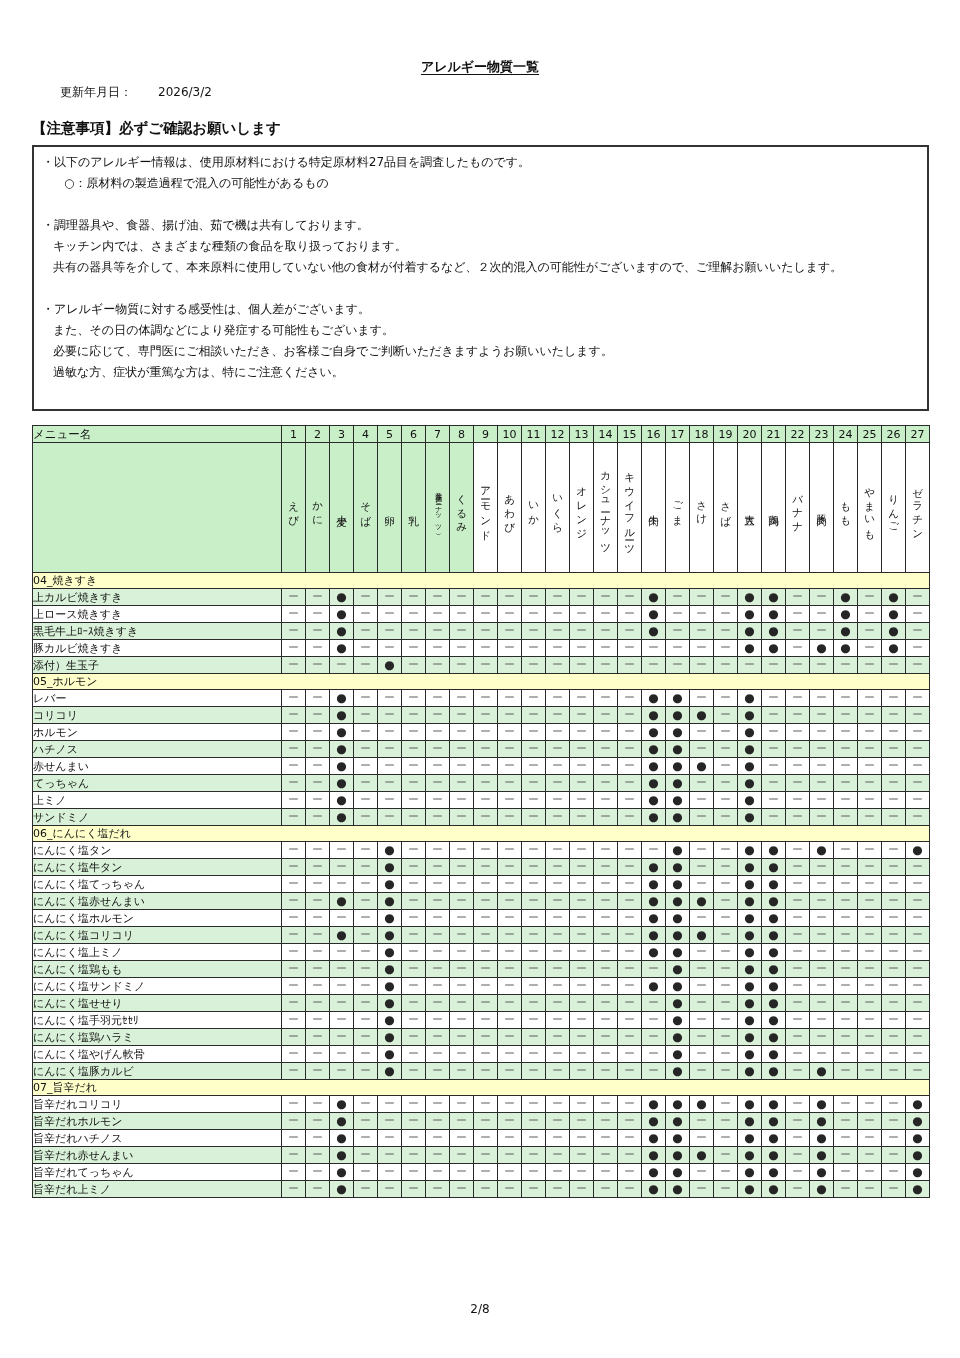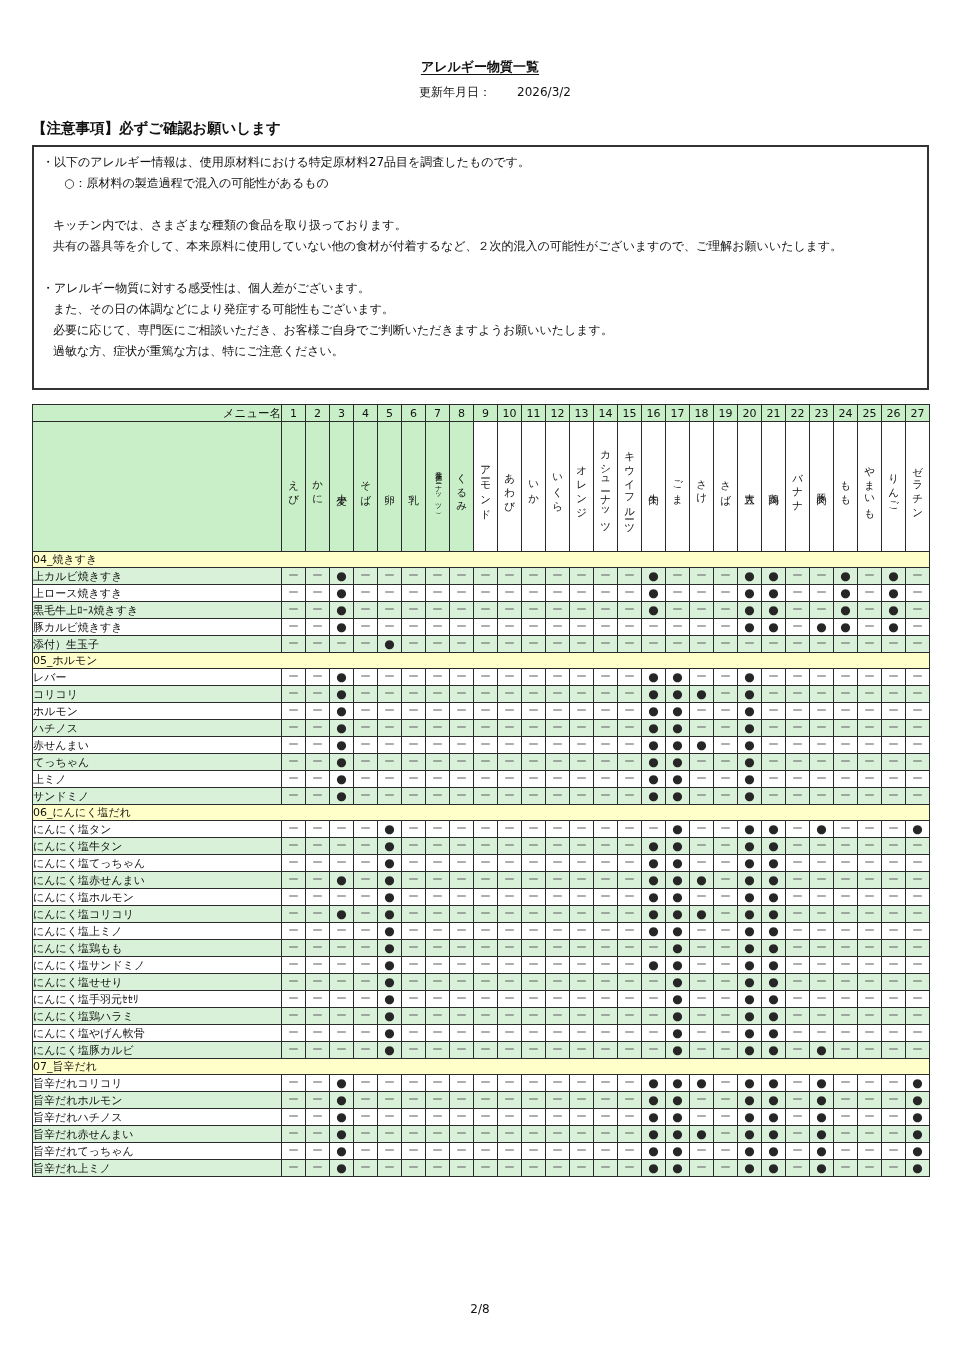--- a/index.html
+++ b/index.html
@@ -15,41 +15,41 @@
   body{
     width:960px;height:1358px;background:#ffffff;color:#111;
     font-family:"DejaVu Sans","Liberation Sans",sans-serif;
     position:relative;overflow:hidden;
   }
   .title{
     padding-top:58px;text-align:center;font-size:13px;font-weight:bold;
   }
   .title span{text-decoration:underline;text-underline-offset:3px;}
   .update-line{
-    margin:8px 30px 0 12px;text-align:center;font-size:12px;padding-left:48px;
+    margin:8px 30px 0 12px;text-align:left;font-size:12px;padding-left:48px;
   }
   .update-line .val{display:inline-block;margin-left:26px;}
   .notice-heading{
     margin:18px 0 7px 32px;font-size:14.5px;font-weight:bold;
   }
   .notice-box{
     margin-left:32px;width:897px;border:2px solid #333;
     padding:5px 8px;font-size:12px;
   }
   .nline{line-height:21px;min-height:21px;white-space:nowrap;}
   table.allergen{
     margin:14px 0 0 32px;border-collapse:collapse;table-layout:fixed;
     width:897px;
   }
   table.allergen th,table.allergen td{
     border:1.5px solid var(--grid);padding:0;overflow:hidden;
   }
   th.menu-head{
     background:var(--hdr-green);font-size:11.5px;font-weight:normal;
-    text-align:right;padding:1px 3px;height:17px;
+    text-align:left;padding:1px 3px;height:17px;
   }
   th.num{
     background:var(--hdr-green);font-size:11px;font-weight:normal;
     text-align:center;height:17px;
   }
   th.blank-big{background:var(--hdr-green);height:130px;}
   th.aname{height:130px;vertical-align:middle;text-align:center;font-weight:normal;background:#fff;}
   th.aname.major{background:var(--hdr-green);}
   .vname{
     writing-mode:vertical-rl;text-orientation:upright;
@@ -80,20 +80,21 @@
 <div class="update-line">
   <span>更新年月日：</span><span class="val">2026/3/2</span>
 </div>
 
 <div class="notice-heading">【注意事項】必ずご確認お願いします</div>
 
 <div class="notice-box">
     <div class="nline" style="padding-left: 0px;">・以下のアレルギー情報は、使用原材料における特定原材料27品目を調査したものです。</div>
     <div class="nline" style="padding-left: 22px;">○：原材料の製造過程で混入の可能性があるもの</div>
     <div class="nline" style="padding-left: 0px;">&nbsp;</div>
+    <div class="nline" style="padding-left: 0px;">・調理器具や、食器、揚げ油、茹で機は共有しております。</div>
     <div class="nline" style="padding-left: 11px;">キッチン内では、さまざまな種類の食品を取り扱っております。</div>
     <div class="nline" style="padding-left: 11px;">共有の器具等を介して、本来原料に使用していない他の食材が付着するなど、２次的混入の可能性がございますので、ご理解お願いいたします。</div>
     <div class="nline" style="padding-left: 0px;">&nbsp;</div>
     <div class="nline" style="padding-left: 0px;">・アレルギー物質に対する感受性は、個人差がございます。</div>
     <div class="nline" style="padding-left: 11px;">また、その日の体調などにより発症する可能性もございます。</div>
     <div class="nline" style="padding-left: 11px;">必要に応じて、専門医にご相談いただき、お客様ご自身でご判断いただきますようお願いいたします。</div>
     <div class="nline" style="padding-left: 11px;">過敏な方、症状が重篤な方は、特にご注意ください。</div>
     <div class="nline" style="padding-left: 0px;">&nbsp;</div>
   </div>
 

